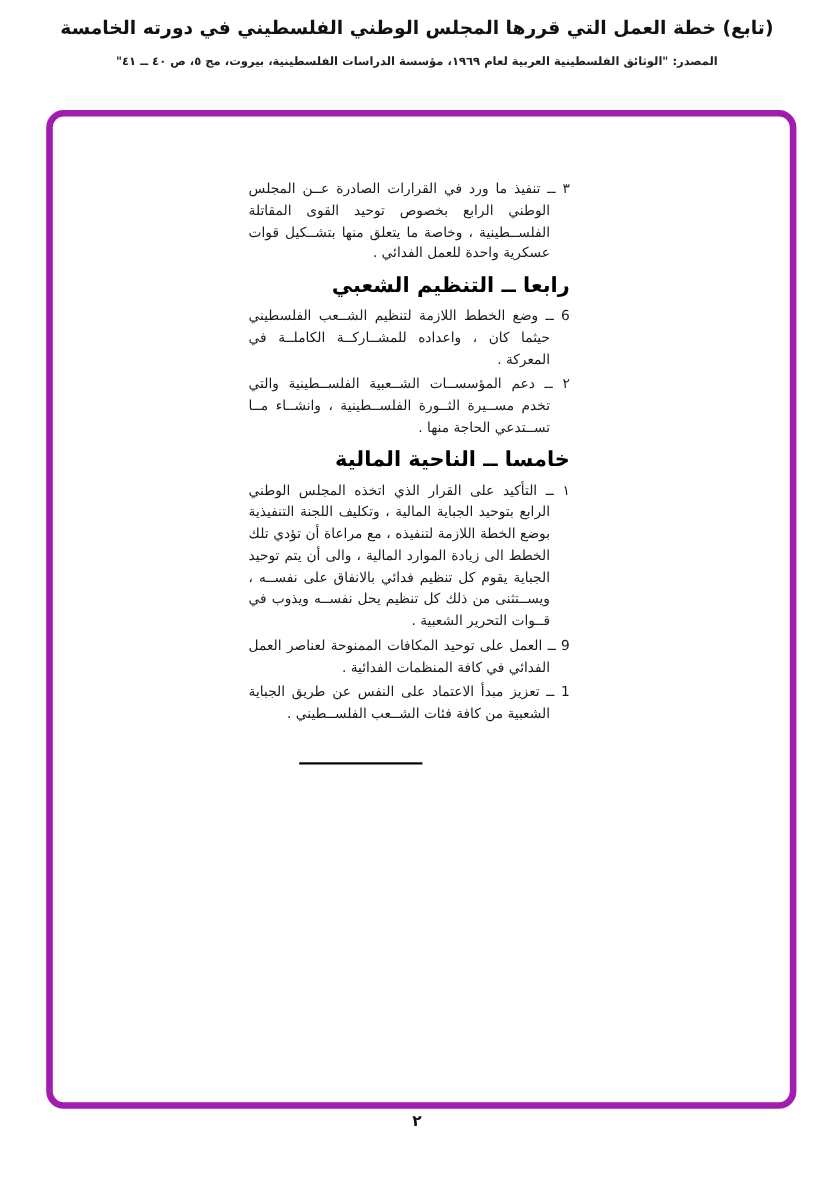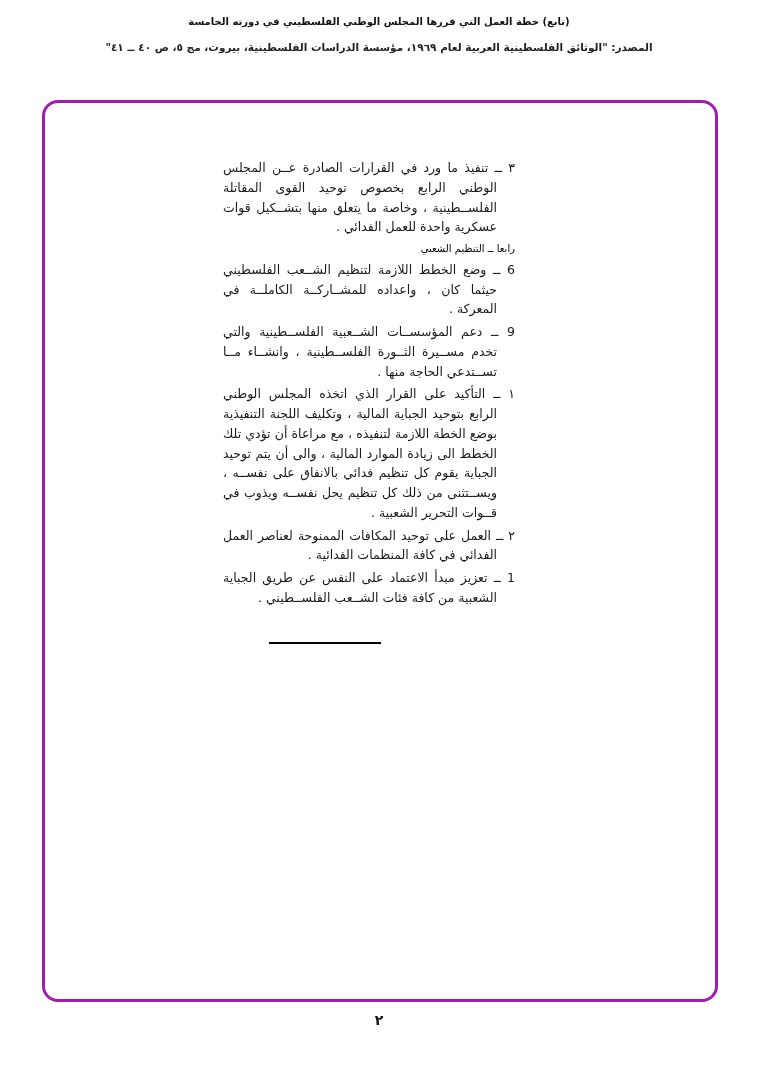--- a/index.html
+++ b/index.html
@@ -17,38 +17,38 @@
   }
   .header {
     position: absolute;
     top: 16px;
     left: 0;
     width: 100%;
     text-align: center;
     direction: rtl;
   }
   .doc-title {
-    font-size: 10px;
+    font-size: 17px;
     font-weight: bold;
     color: #111;
     letter-spacing: 0.2px;
   }
   .doc-source {
     margin-top: 14px;
     font-size: 10.5px;
     font-weight: bold;
     color: #222;
   }
   .green-frame {
     position: absolute;
     left: 42px;
     top: 100px;
     width: 670px;
     height: 896px;
-    border: 3px solid #a21caf;
+    border: 6px solid #a21caf;
     border-radius: 16px;
     background: #ffffff;
   }
   .text-column {
     position: absolute;
     top: 55px;
     right: 200px;
     width: 292px;
     direction: rtl;
     text-align: justify;
@@ -56,22 +56,22 @@
     line-height: 1.58;
     color: #1a1a1a;
   }
   .item {
     margin: 0 0 3px 0;
     padding-right: 18px;
     text-indent: -18px;
   }
   .heading {
     margin: 4px 0 3px 0;
-    font-size: 10px;
-    font-weight: normal;
+    font-size: 19px;
+    font-weight: bold;
     color: #000;
   }
   .divider {
     margin: 34px 134px 0 0;
     width: 112px;
     height: 0;
     border-top: 2px solid #000;
   }
   .page-number {
     position: absolute;
@@ -96,26 +96,27 @@
 
   <div class="green-frame">
     <div class="text-column">
 
       <p class="item">٣ ــ تنفيذ ما ورد في القرارات الصادرة عــن المجلس الوطني الرابع بخصوص توحيد القوى المقاتلة الفلســطينية ، وخاصة ما يتعلق منها بتشــكيل قوات عسكرية واحدة للعمل الفدائي .</p>
 
       <div class="heading">رابعا ــ التنظيم الشعبي</div>
 
       <p class="item">6 ــ وضع الخطط اللازمة لتنظيم الشــعب الفلسطيني حيثما كان ، واعداده للمشــاركــة الكاملــة في المعركة .</p>
 
-      <p class="item">9 ــ دعم المؤسســات الشــعبية الفلســطينية والتي تخدم مســيرة الثــورة الفلســطينية ، وانشــاء مــا تســتدعي الحاجة منها .</p>
+      <p class="item">٢ ــ دعم المؤسســات الشــعبية الفلســطينية والتي تخدم مســيرة الثــورة الفلســطينية ، وانشــاء مــا تســتدعي الحاجة منها .</p>
 
+      <div class="heading">خامسا ــ الناحية المالية</div>
 
       <p class="item">١ ــ التأكيد على القرار الذي اتخذه المجلس الوطني الرابع بتوحيد الجباية المالية ، وتكليف اللجنة التنفيذية بوضع الخطة اللازمة لتنفيذه ، مع مراعاة أن تؤدي تلك الخطط الى زيادة الموارد المالية ، والى أن يتم توحيد الجباية يقوم كل تنظيم فدائي بالانفاق على نفســه ، ويســتثنى من ذلك كل تنظيم يحل نفســه ويذوب في قــوات التحرير الشعبية .</p>
 
-      <p class="item">٢ ــ العمل على توحيد المكافات الممنوحة لعناصر العمل الفدائي في كافة المنظمات الفدائية .</p>
+      <p class="item">9 ــ العمل على توحيد المكافات الممنوحة لعناصر العمل الفدائي في كافة المنظمات الفدائية .</p>
 
       <p class="item">1 ــ تعزيز مبدأ الاعتماد على النفس عن طريق الجباية الشعبية من كافة فئات الشــعب الفلســطيني .</p>
 
       <div class="divider"></div>
 
     </div>
   </div>
 
   <div class="page-number">٢</div>
 

